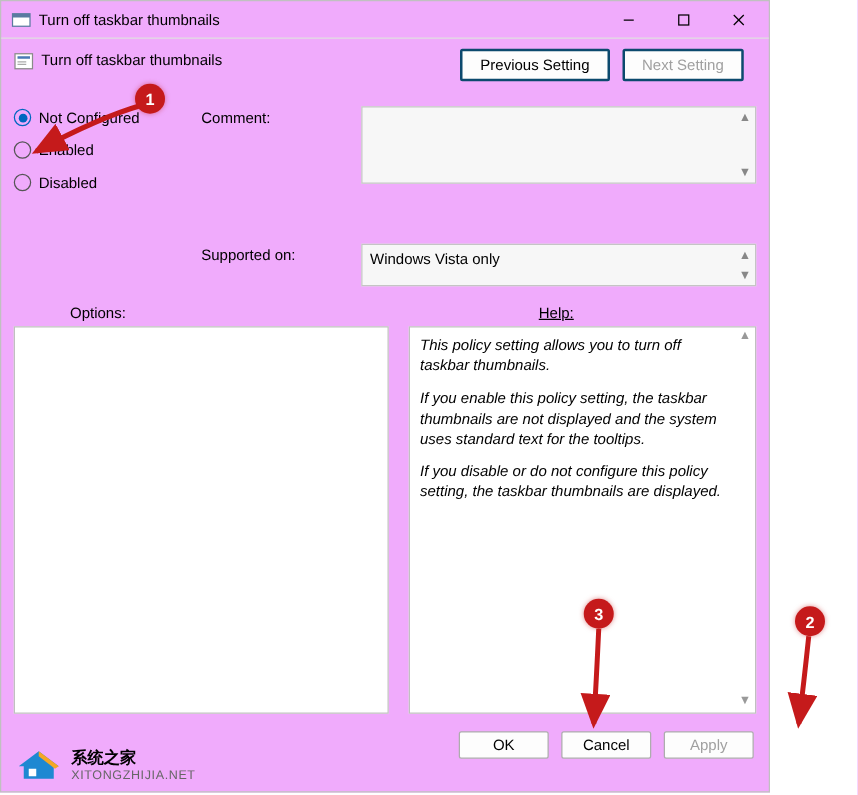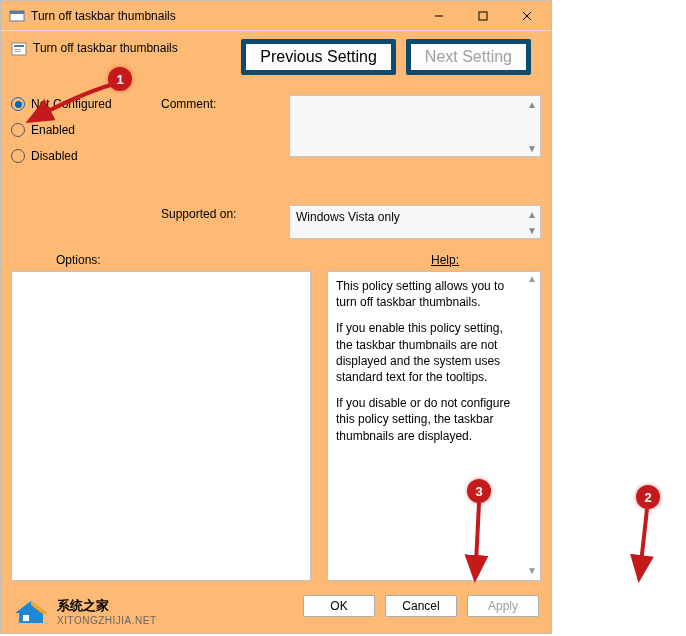--- a/index.html
+++ b/index.html
@@ -7,24 +7,24 @@
     font-family: "Segoe UI", Tahoma, sans-serif;
     font-size: 12px;
     background: #fff;
     width: 686px;
     height: 636px;
     position: relative;
     overflow: hidden;
   }
   .window {
     border: 1px solid #c0c0c0;
-    width: 552px;
+    width: 616px;
     height: 634px;
     position: relative;
-    background: #fdba74;
+    background: #f0abfc;
   }
   .titlebar {
     height: 30px;
     display: flex;
     align-items: center;
     padding: 0 2px 0 8px;
     border-bottom: 1px solid #e0e0e0;
   }
   .titlebar .app-icon {
     width: 16px; height: 16px;
@@ -48,24 +48,24 @@
   .policy-header .policon {
     width: 16px; height: 16px; margin-right: 6px; margin-top: 2px;
   }
   .policy-header .pname { font-size: 12px; padding-top: 2px; }
   .nav-btns {
     margin-left: auto;
     display: flex; gap: 10px;
     padding-right: 10px;
   }
   .nav-btn {
-    border: 5px solid #0c4a6e;
+    border: 2px solid #0c4a6e;
     background: #fdfdfd;
     padding: 4px 14px;
-    font-size: 16px;
+    font-size: 12px;
     border-radius: 2px;
     cursor: pointer;
   }
   .nav-btn.disabled { color: #a0a0a0; }
 
   .main-area {
     display: flex;
     padding: 0 10px;
     margin-top: 16px;
   }
@@ -139,21 +139,21 @@
   }
   .panel.options { width: 300px; flex: 0 0 300px; height: 310px; }
   .panel.help {
     height: 310px;
     position: relative;
     padding: 6px 20px 6px 8px;
     font-size: 12px;
     line-height: 1.35;
     overflow: hidden;
   }
-  .panel.help p { margin-bottom: 10px; }
+  .panel.help p { margin-bottom: 10px; font-style: italic; }
   .panel.help .sb {
     position:absolute; right:0; top:0; bottom:0; width:16px;
     display:flex; flex-direction:column; justify-content:space-between;
   }
   .panel.help .sb .arw { height:16px; color:#999; text-align:center; font-size:10px; cursor:pointer; }
 
   .btn-row {
     display:flex; justify-content:flex-end; gap:10px;
     padding: 6px 12px;
   }

